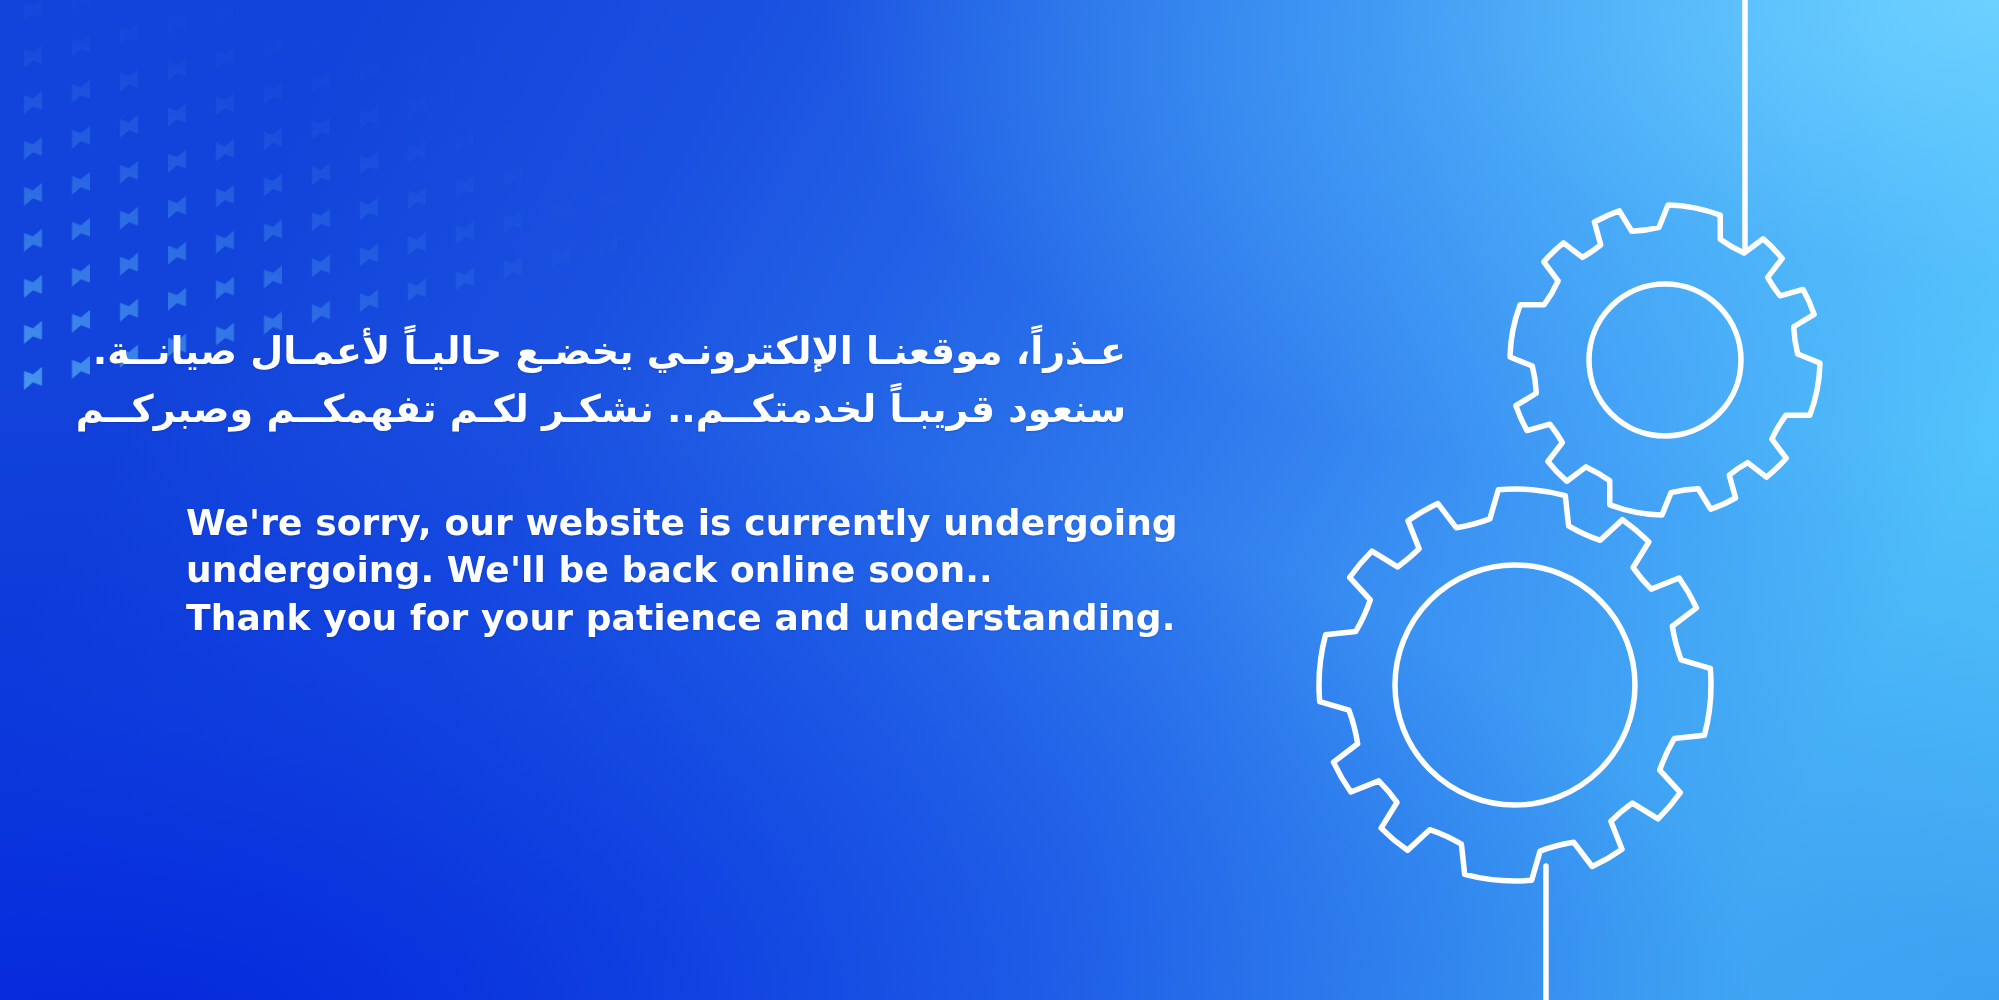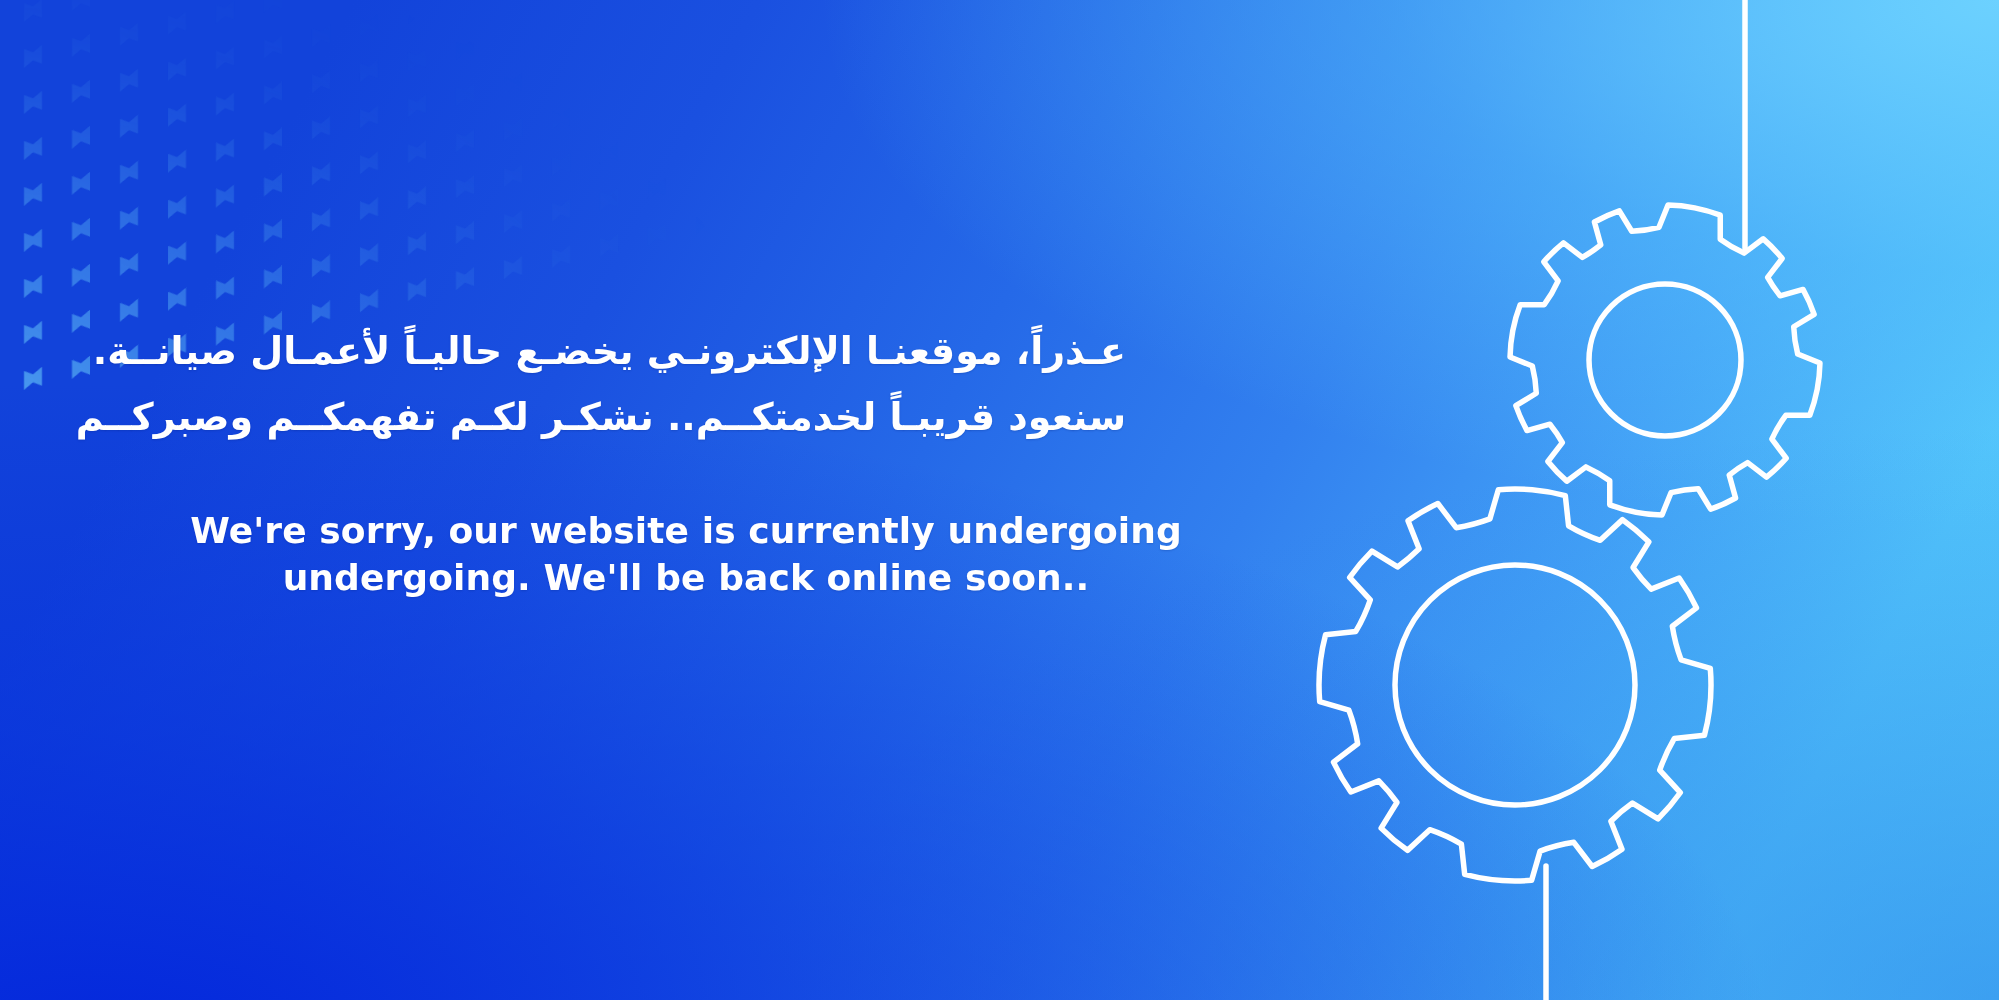--- a/index.html
+++ b/index.html
@@ -80,32 +80,32 @@
     text-align: right;
     color: #ffffff;
     font-size: 38px;
     line-height: 1.42;
     font-weight: 600;
     letter-spacing: 0px;
     width: 940px;
     text-shadow: 0 1px 2px rgba(0,30,120,0.22);
   }
   .ar-line { display: block; white-space: nowrap; }
-  .ar-line.l2 { margin-top: 12px; }
+  .ar-line.l2 { margin-top: 4px; }
 
   .en-block {
     margin-top: 62px;
     color: #ffffff;
     font-size: 36px;
     line-height: 1.32;
     font-weight: 700;
     letter-spacing: 0.1px;
     text-shadow: 0 1px 2px rgba(0,30,120,0.22);
   }
-  .en-line { display: block; white-space: nowrap; text-align: center; }
+  .en-line { display: block; white-space: nowrap; }
 </style>
 </head>
 <body>
 
 <div id="stage">
 
   <div class="bg-base"></div>
   <div class="bg-lowlight"></div>
   <div class="bg-hilight"></div>
 
@@ -463,17 +463,18 @@
   <div class="content">
 
     <div class="ar-block" dir="rtl" lang="ar">
       <span class="ar-line l1">عـذراً، موقعنـا الإلكترونـي يخضـع حاليـاً لأعمـال صيانــة.</span>
       <span class="ar-line l2">سنعود قريبـاً لخدمتكــم.. نشكـر لكـم تفهمكــم وصبركــم</span>
     </div>
 
     <div class="en-block" dir="ltr" lang="en">
       <span class="en-line">We're sorry, our website is currently undergoing</span>
       <span class="en-line">undergoing. We'll be back online soon..</span>
+      <span class="en-line">Thank you for your patience and understanding.</span>
     </div>
 
   </div>
 
 </div>
 
 </body></html>

